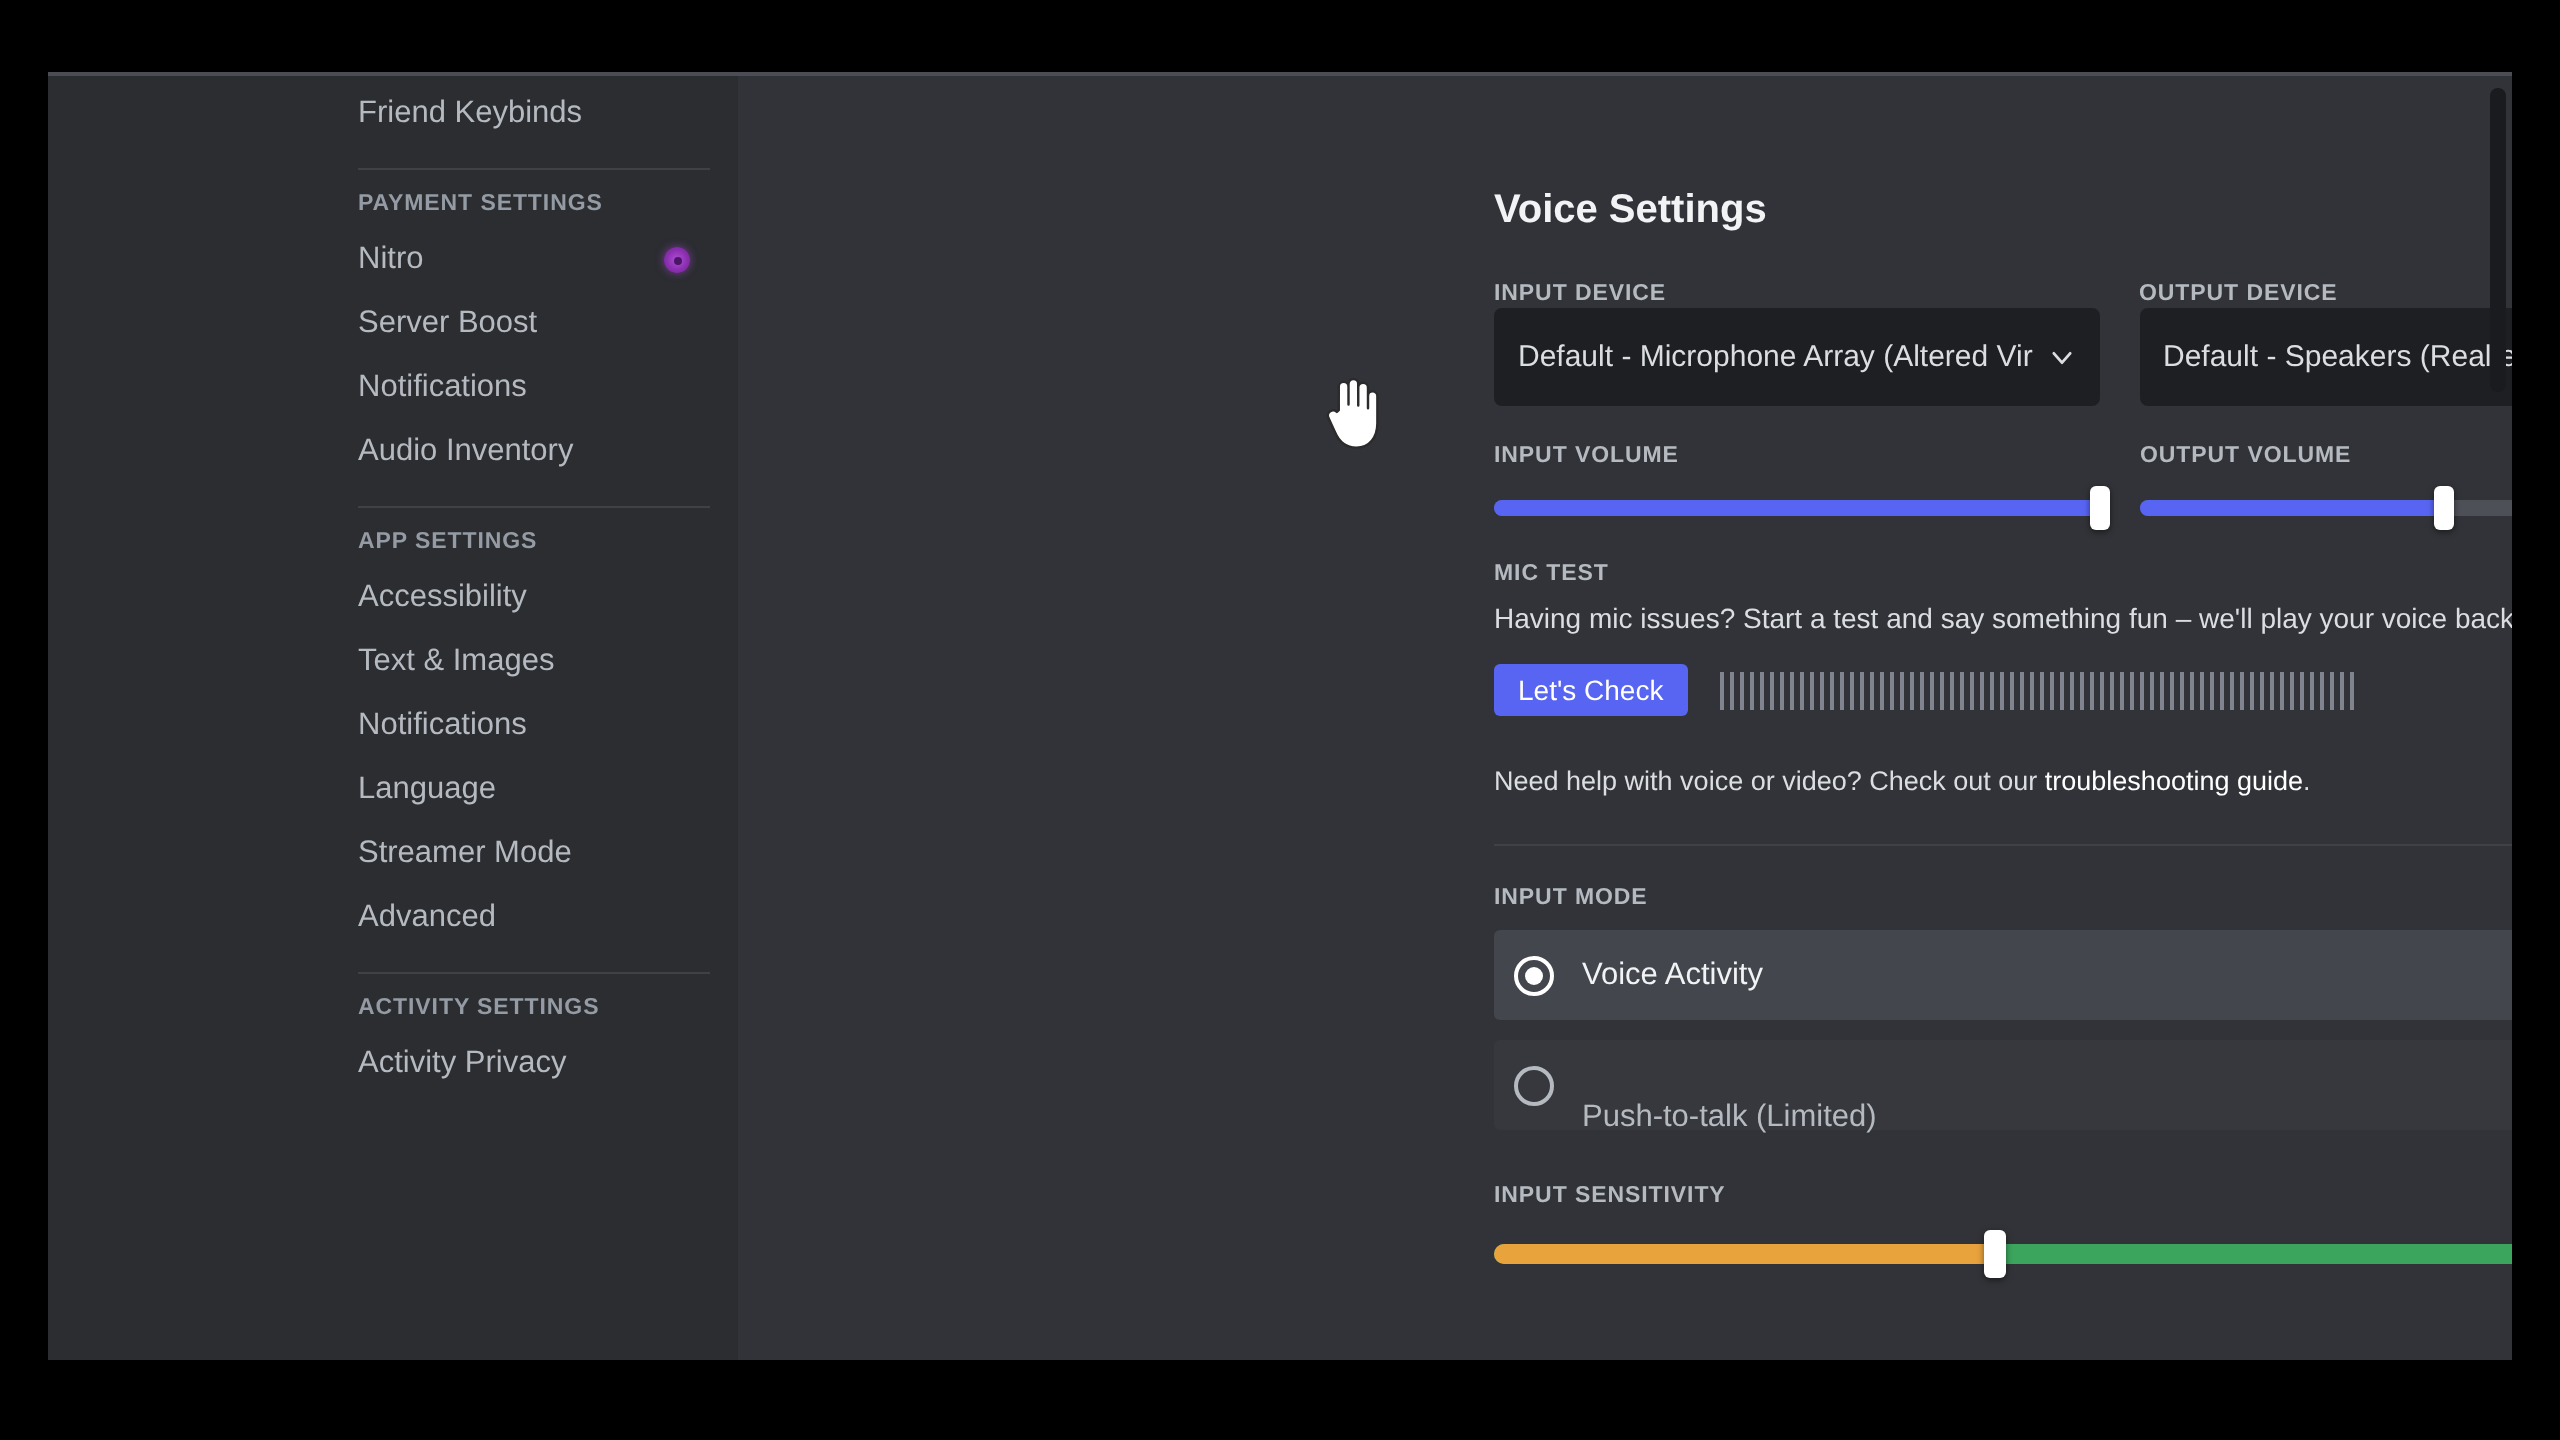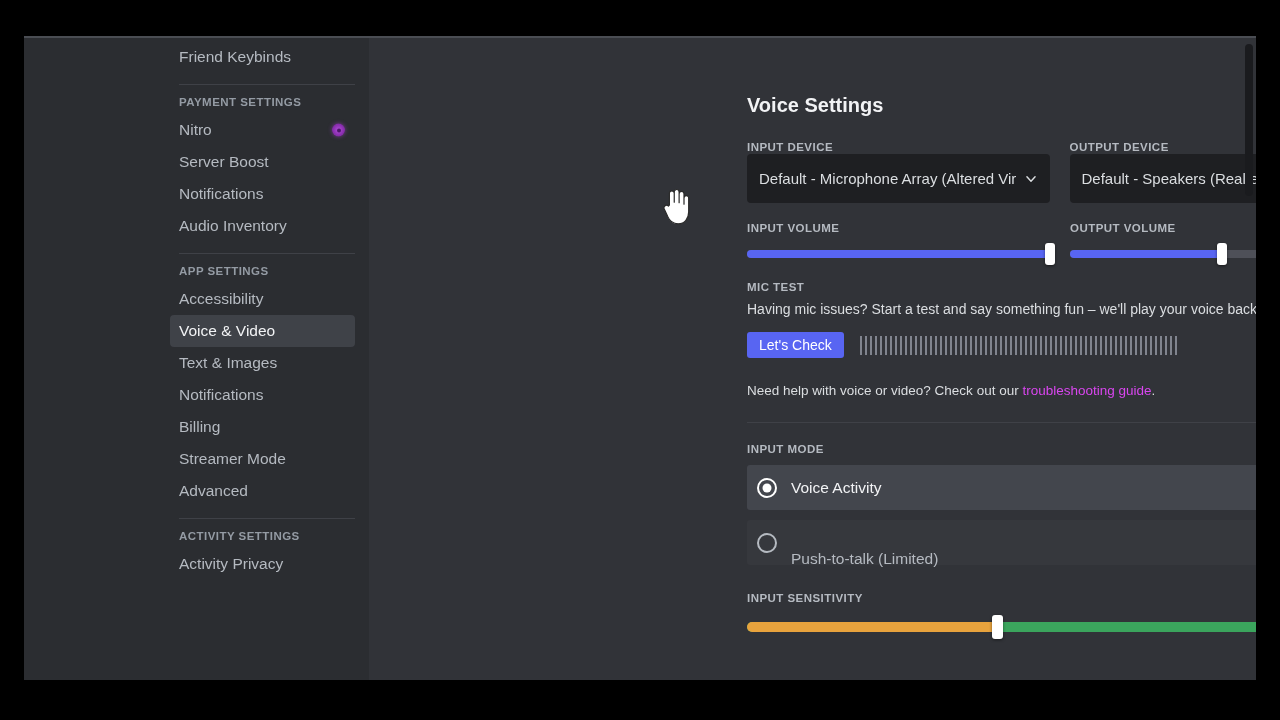--- a/index.html
+++ b/index.html
@@ -243,21 +243,21 @@
     flex: 0 0 auto;
   }
 
   .help-line {
     color: #dbdee1;
     font-size: 13.5px;
     margin-top: 25px;
     white-space: nowrap;
   }
   .help-line a {
-    color: #d946ef;
+    color: #ffffff;
     text-decoration: none;
     cursor: pointer;
   }
 
   .hr {
     height: 1px;
     background: #3f4147;
     margin-top: 24px;
     width: 625px;
   }
@@ -397,31 +397,28 @@
         <span>Audio Inventory</span>
       </div>
 
       <div class="nav-divider"></div>
 
       <div class="nav-header">APP SETTINGS</div>
 
       <div class="nav-item">
         <span>Accessibility</span>
       </div>
-      <div class="nav-item active">
-        <span>Voice &amp; Video</span>
-      </div>
       <div class="nav-item">
         <span>Text &amp; Images</span>
       </div>
       <div class="nav-item">
         <span>Notifications</span>
       </div>
       <div class="nav-item">
-        <span>Billing</span>
+        <span>Language</span>
       </div>
       <div class="nav-item">
         <span>Streamer Mode</span>
       </div>
       <div class="nav-item">
         <span>Advanced</span>
       </div>
 
       <div class="nav-divider"></div>
 

